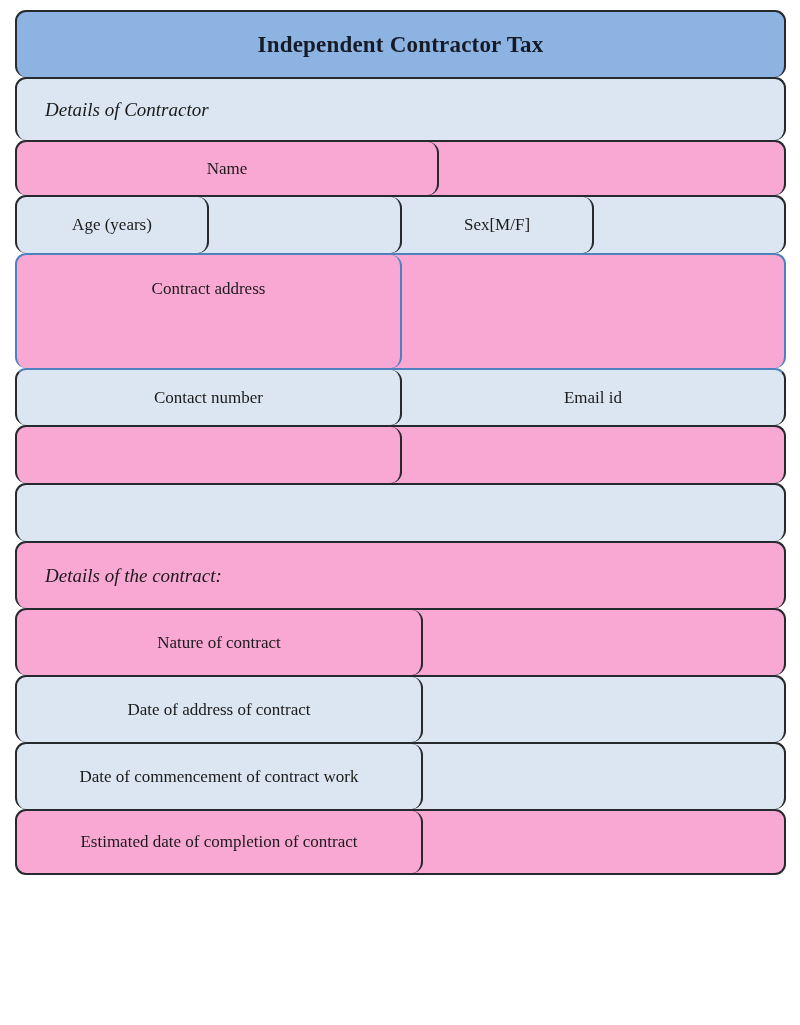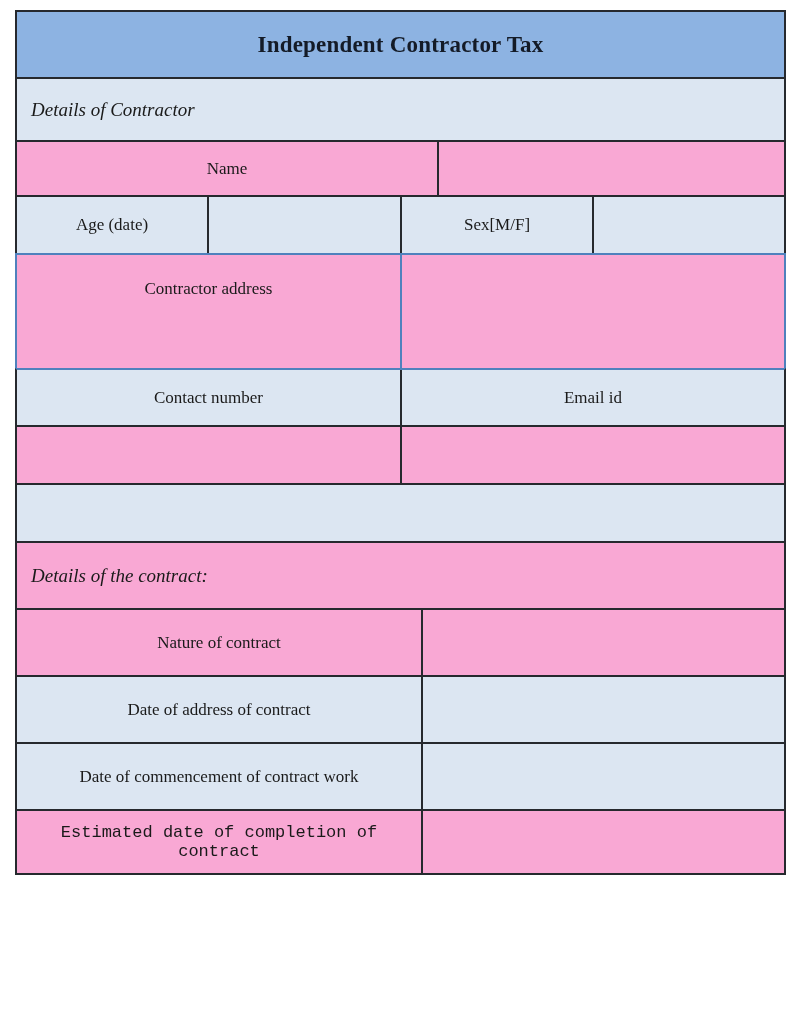--- a/index.html
+++ b/index.html
@@ -3,21 +3,21 @@
 <meta charset="utf-8">
 <style>
   :root {
     --header-bg: #8db3e2;
     --light-blue: #dce6f2;
     --border-dark: #26292e;
     --border-blue: #4f81bd;
     --title-text: #141b27;
     --body-text: #1a1a1a;
   }
-  * { margin: 0; padding: 0; }
+  * { margin: 0; padding: 0; border-radius: 11px; }
   html, body {
     background: #ffffff;
     width: 800px;
     font-family: "Liberation Serif", serif;
     color: var(--body-text);
   }
   .page {
     position: relative;
     width: 800px;
     height: 1025px;
@@ -30,21 +30,21 @@
     width: 771px;
   }
   .row {
     display: flex;
     box-sizing: border-box;
     border-left: 2px solid var(--border-dark);
     border-right: 2px solid var(--border-dark);
     border-top: 2px solid var(--border-dark);
     background: #f9a8d4;
   }
-  .row:last-child { border-bottom: 2px solid var(--border-dark); font-family: Liberation Mono, monospace; }
+  .row:last-child { border-bottom: 2px solid var(--border-dark); }
   .row.blue { background: var(--light-blue); }
   .row.header-band { background: var(--header-bg); }
   .cell {
     box-sizing: border-box;
     display: flex;
     align-items: center;
     justify-content: center;
     text-align: center;
     overflow: hidden;
   }
@@ -54,21 +54,21 @@
     width: 100%;
     font-size: 23px;
     font-weight: bold;
     color: var(--title-text);
     letter-spacing: 0.2px;
   }
   .section-heading {
     width: 100%;
     justify-content: flex-start;
     text-align: left;
-    padding-left: 14px;
+    padding-left: 28px;
     font-style: italic;
     font-size: 19px;
   }
   .label { font-size: 17px; }
   
   .row.addr-row {
     border-left-color: var(--border-blue);
     border-right-color: var(--border-blue);
     border-top-color: var(--border-blue);
   }
@@ -92,28 +92,28 @@
     <div class="row blue" style="height:63px">
       <div class="cell section-heading">Details of Contractor</div>
     </div>
 
     <div class="row" style="height:55px">
       <div class="cell divider label" style="width:422px">Name</div>
       <div class="cell grow"></div>
     </div>
 
     <div class="row blue" style="height:58px">
-      <div class="cell divider label" style="width:192px">Age (date)</div>
+      <div class="cell divider label" style="width:192px">Age (years)</div>
       <div class="cell divider" style="width:193px"></div>
       <div class="cell divider label" style="width:192px">Sex[M/F]</div>
       <div class="cell grow"></div>
     </div>
 
     <div class="row addr-row" style="height:115px">
-      <div class="cell divider label addr-label-cell" style="width:385px">Contractor address</div>
+      <div class="cell divider label addr-label-cell" style="width:385px">Contract address</div>
       <div class="cell grow"></div>
     </div>
 
     <div class="row blue after-addr" style="height:57px">
       <div class="cell divider label" style="width:385px">Contact number</div>
       <div class="cell grow label">Email id</div>
     </div>
 
     <div class="row" style="height:58px">
       <div class="cell divider" style="width:385px"></div>

